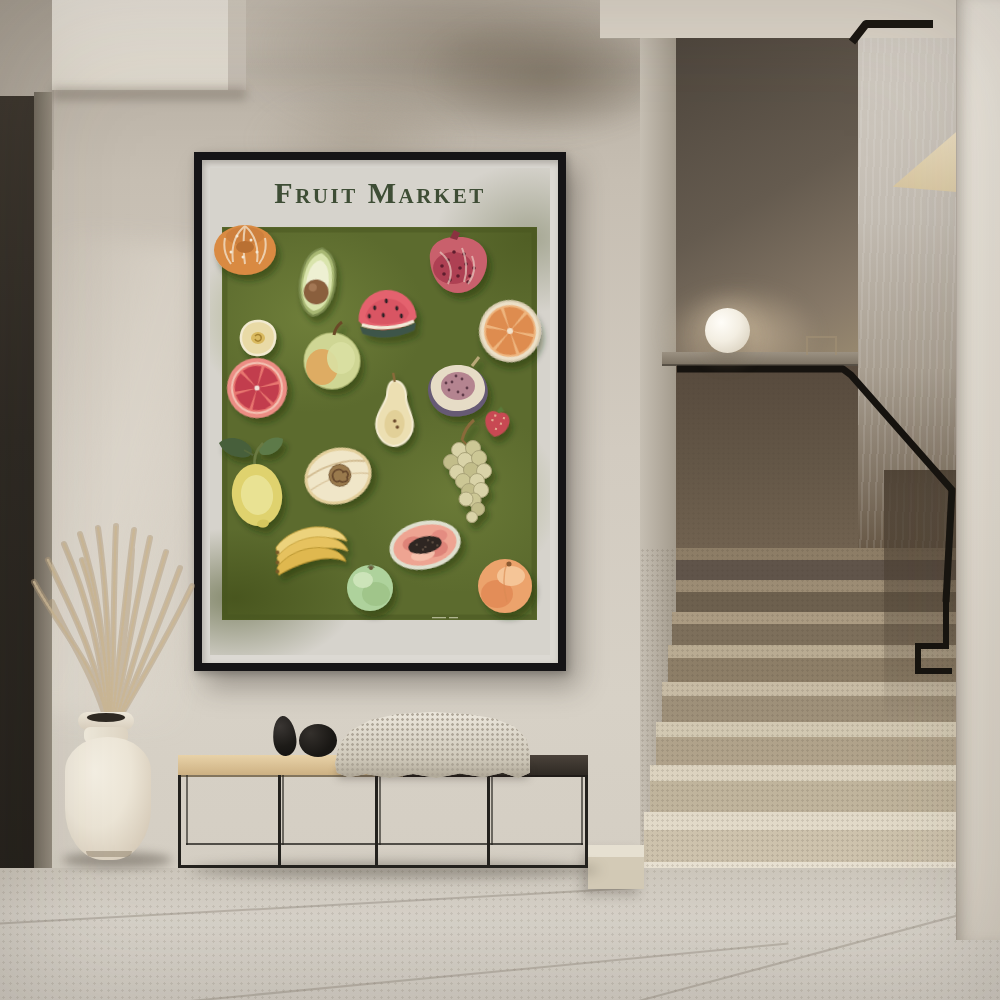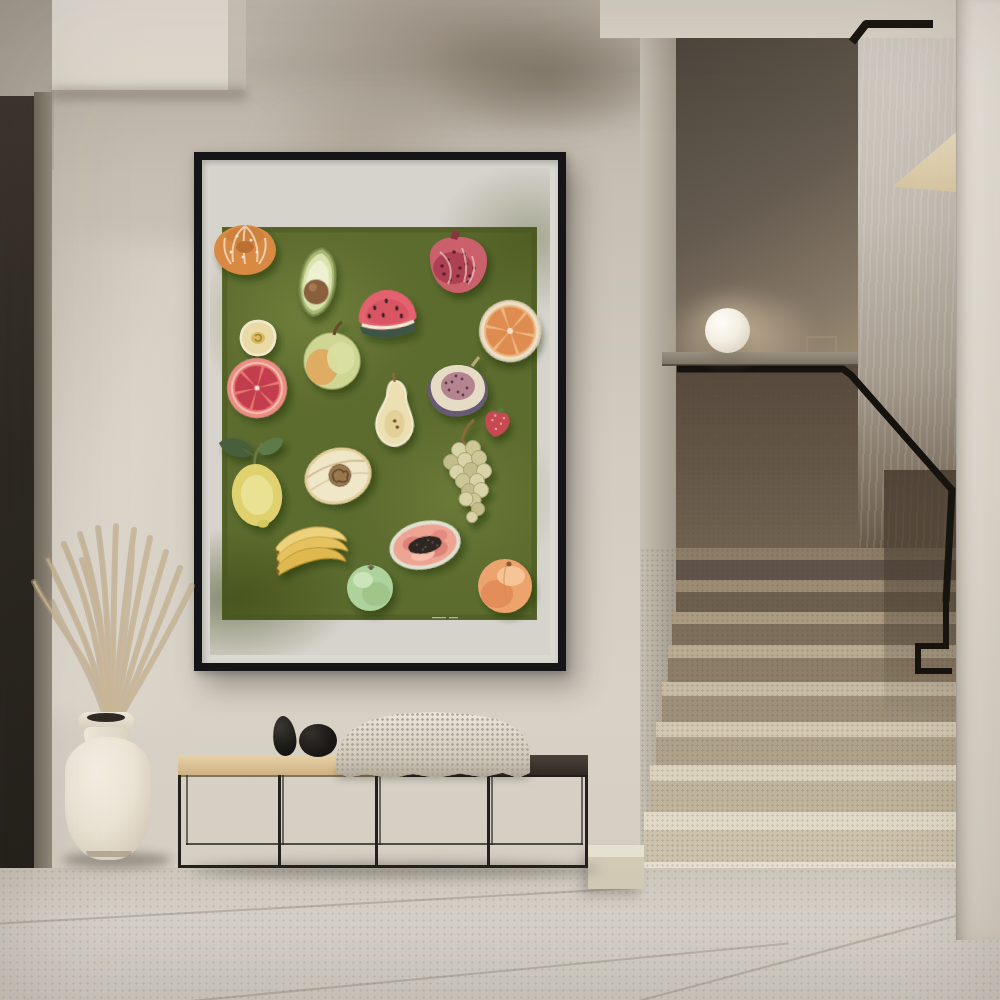--- a/index.html
+++ b/index.html
@@ -331,20 +331,21 @@
       <ellipse cx="6" cy="-10" rx="14" ry="10" fill="#f6c99c" opacity=".9"></ellipse>
       <path d="M2,-24 C-2,-12 -2,2 2,16" fill="none" stroke="#d98a52" stroke-width="1.5" opacity=".6"></path>
       <circle cx="4" cy="-22" r="2.5" fill="#8a5a32"></circle>
     </g>
 
     <g opacity=".75">
       <rect x="222" y="449" width="14" height="1.3" fill="#cfd2b2"></rect>
       <rect x="239" y="449" width="9" height="1.3" fill="#cfd2b2"></rect>
     </g>
   </svg>
+  <div class="abs title" style="left:210px;top:176px;width:340px;">Fruit Market</div>
 
   <div class="abs" style="left:190px;top:862px;width:410px;height:16px;background:rgba(58,52,44,.35);filter:blur(6px);border-radius:50%;"></div>
 
   <div class="abs" style="left:178px;top:755px;width:410px;height:113px;">
     <div class="abs" style="left:0;top:0;width:225px;height:20px;background:linear-gradient(180deg,#e8d2a8,#cdb183);border-bottom:2px solid rgba(30,26,22,.5);"></div>
     <div class="abs" style="left:225px;top:0;width:185px;height:20px;background:linear-gradient(180deg,#4a423a,#2f2a24);border-bottom:2px solid rgba(15,13,11,.7);"></div>
     <div class="abs" style="left:8px;top:88px;width:397px;height:2px;background:rgba(35,33,29,.75);"></div>
     <div class="abs" style="left:8px;top:20px;width:2px;height:70px;background:rgba(35,33,29,.6);"></div>
     <div class="abs" style="left:104px;top:20px;width:2px;height:70px;background:rgba(35,33,29,.6);"></div>
     <div class="abs" style="left:201px;top:20px;width:2px;height:70px;background:rgba(35,33,29,.6);"></div>

